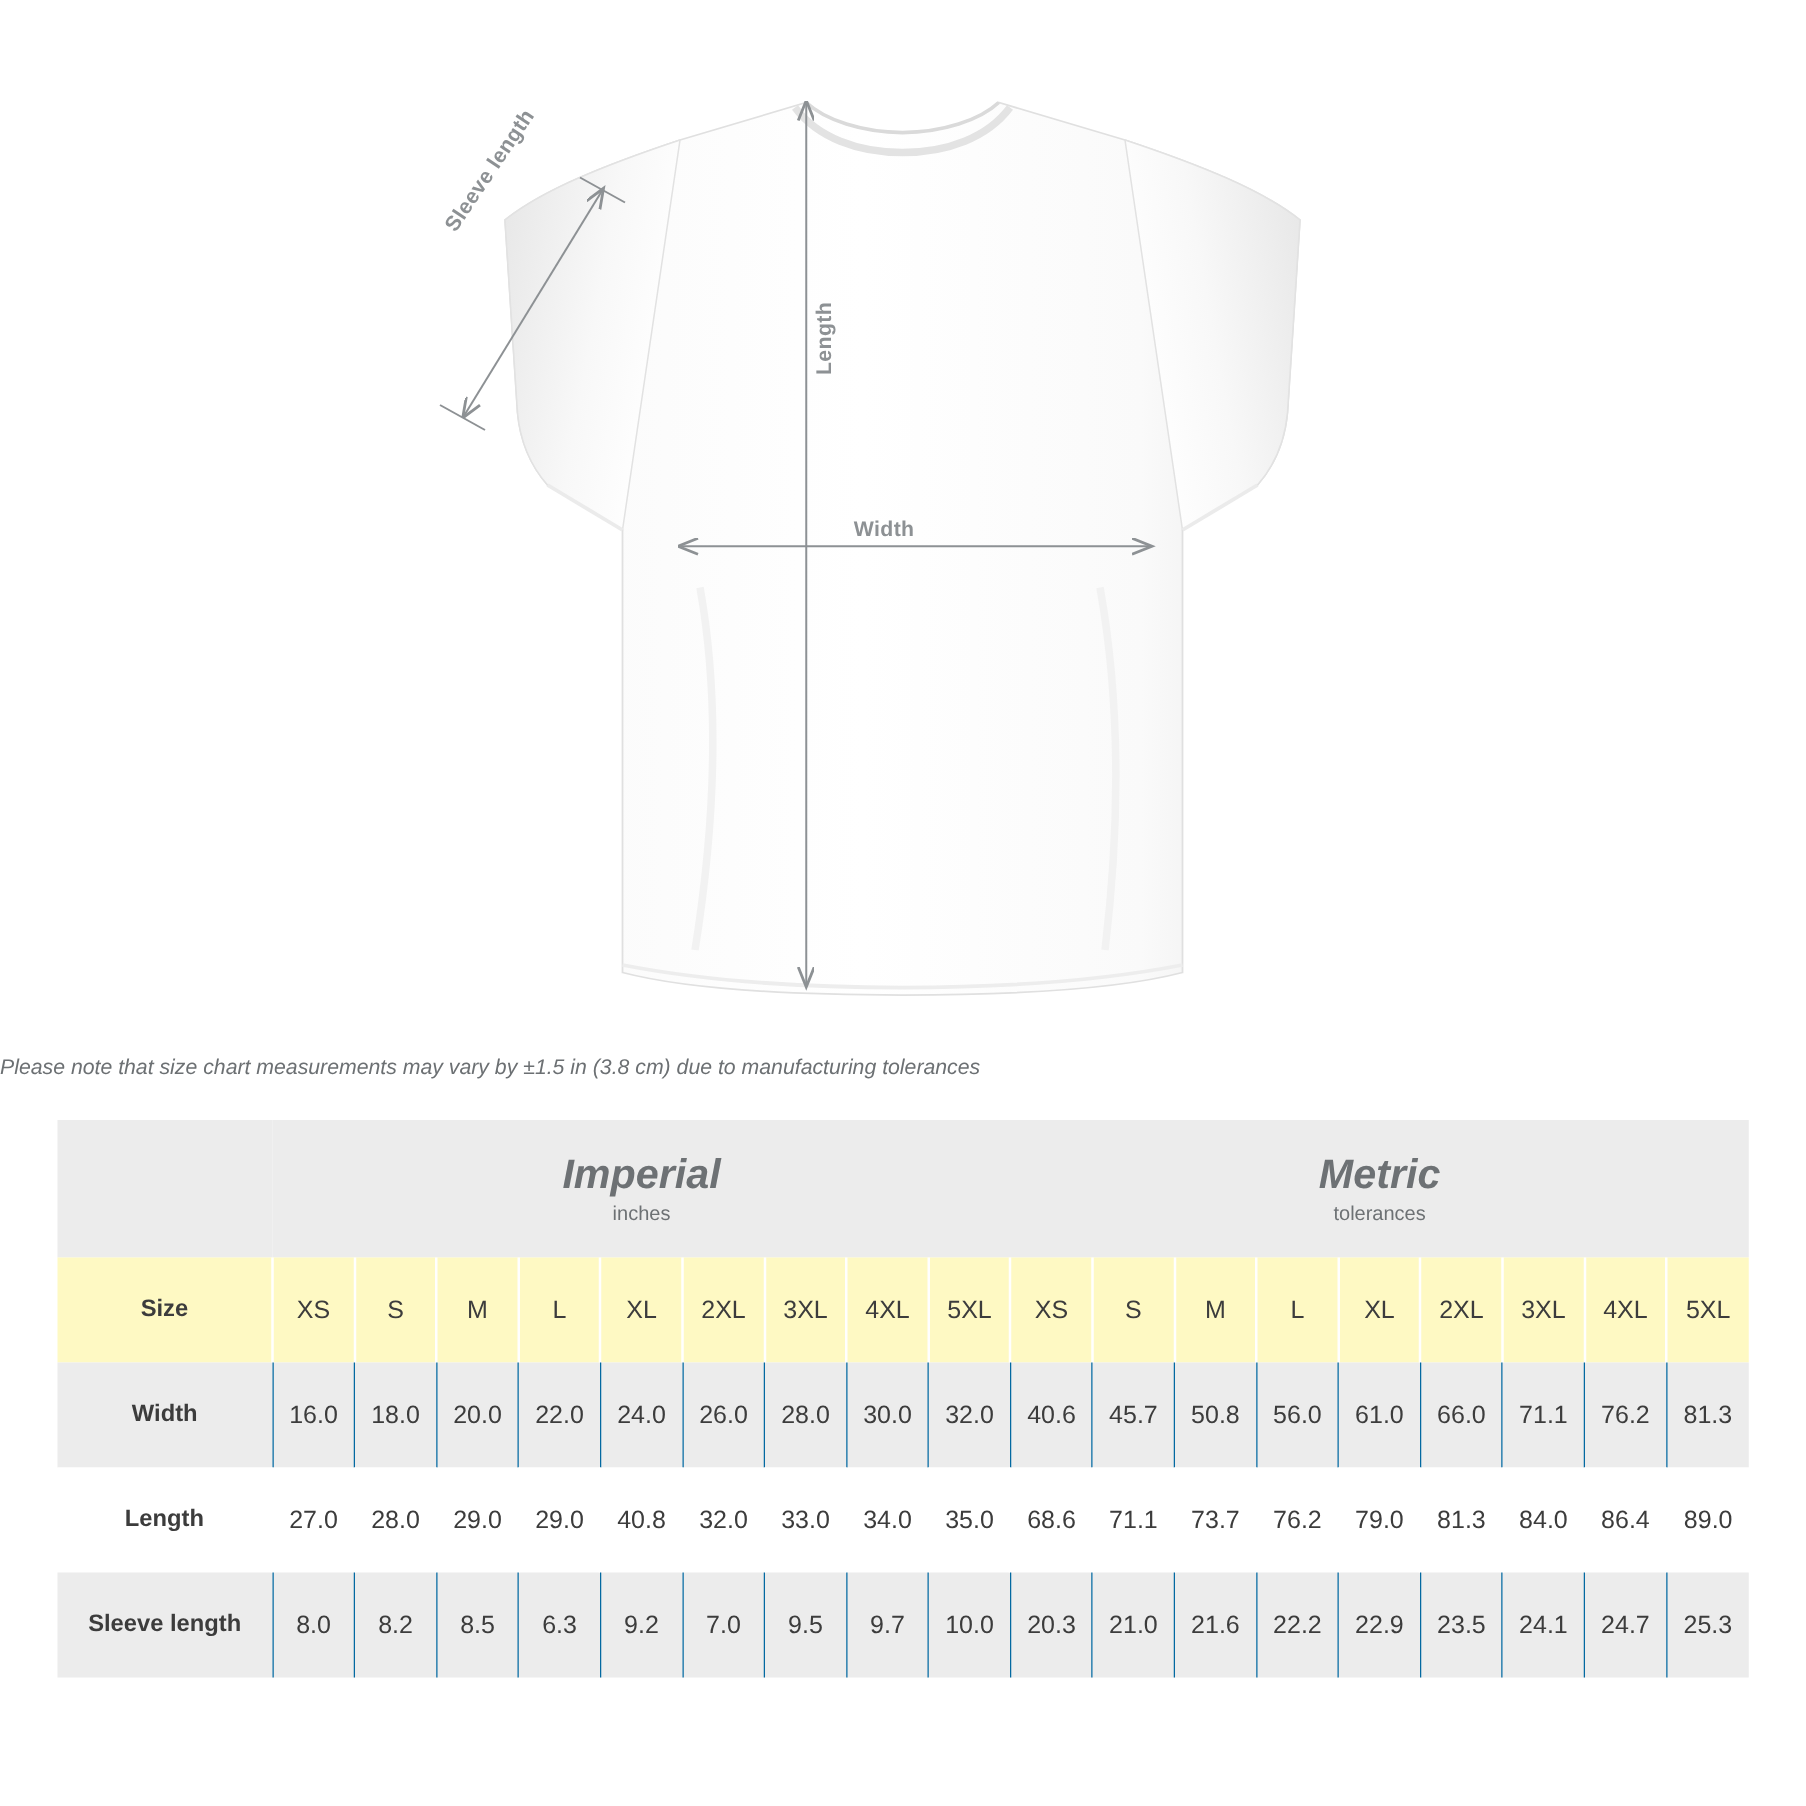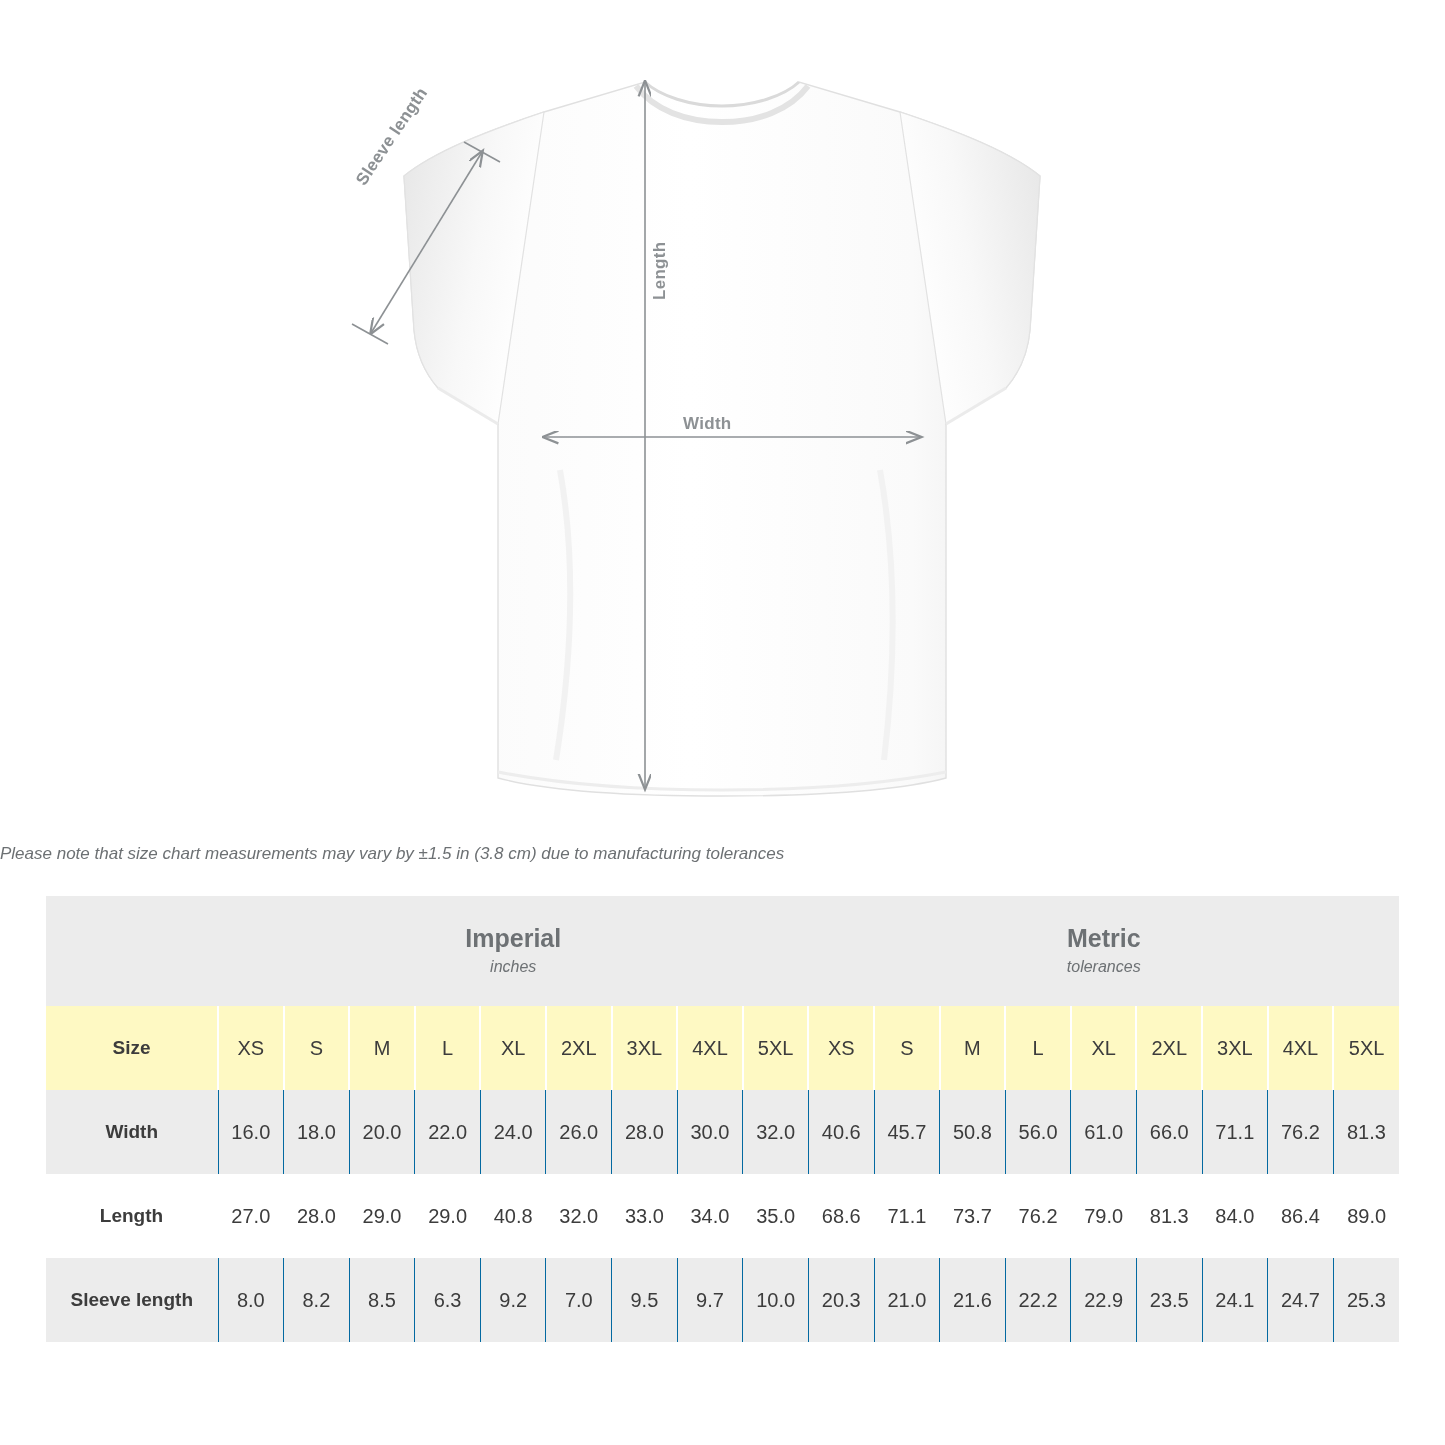--- a/index.html
+++ b/index.html
@@ -85,28 +85,28 @@
     padding: 0;
     text-align: center;
     vertical-align: middle;
     font-weight: normal;
   }
   .unit-head {
     height: 110px;
     background: #ececec;
   }
   .unit-head .unit-name {
-    font-size: 25px;
+    font-size: 33px;
+    font-style: italic;
     font-weight: bold;
     color: #6d7174;
     line-height: 1.25;
   }
   .unit-head .unit-sub {
     font-size: 16px;
-    font-style: italic;
     color: #6d7174;
     line-height: 1.5;
   }
   .row-sizes td {
     height: 84px;
     background: #fef9c3;
     font-size: 20px;
     font-weight: bold;
     color: #3c3c3c;
   }

